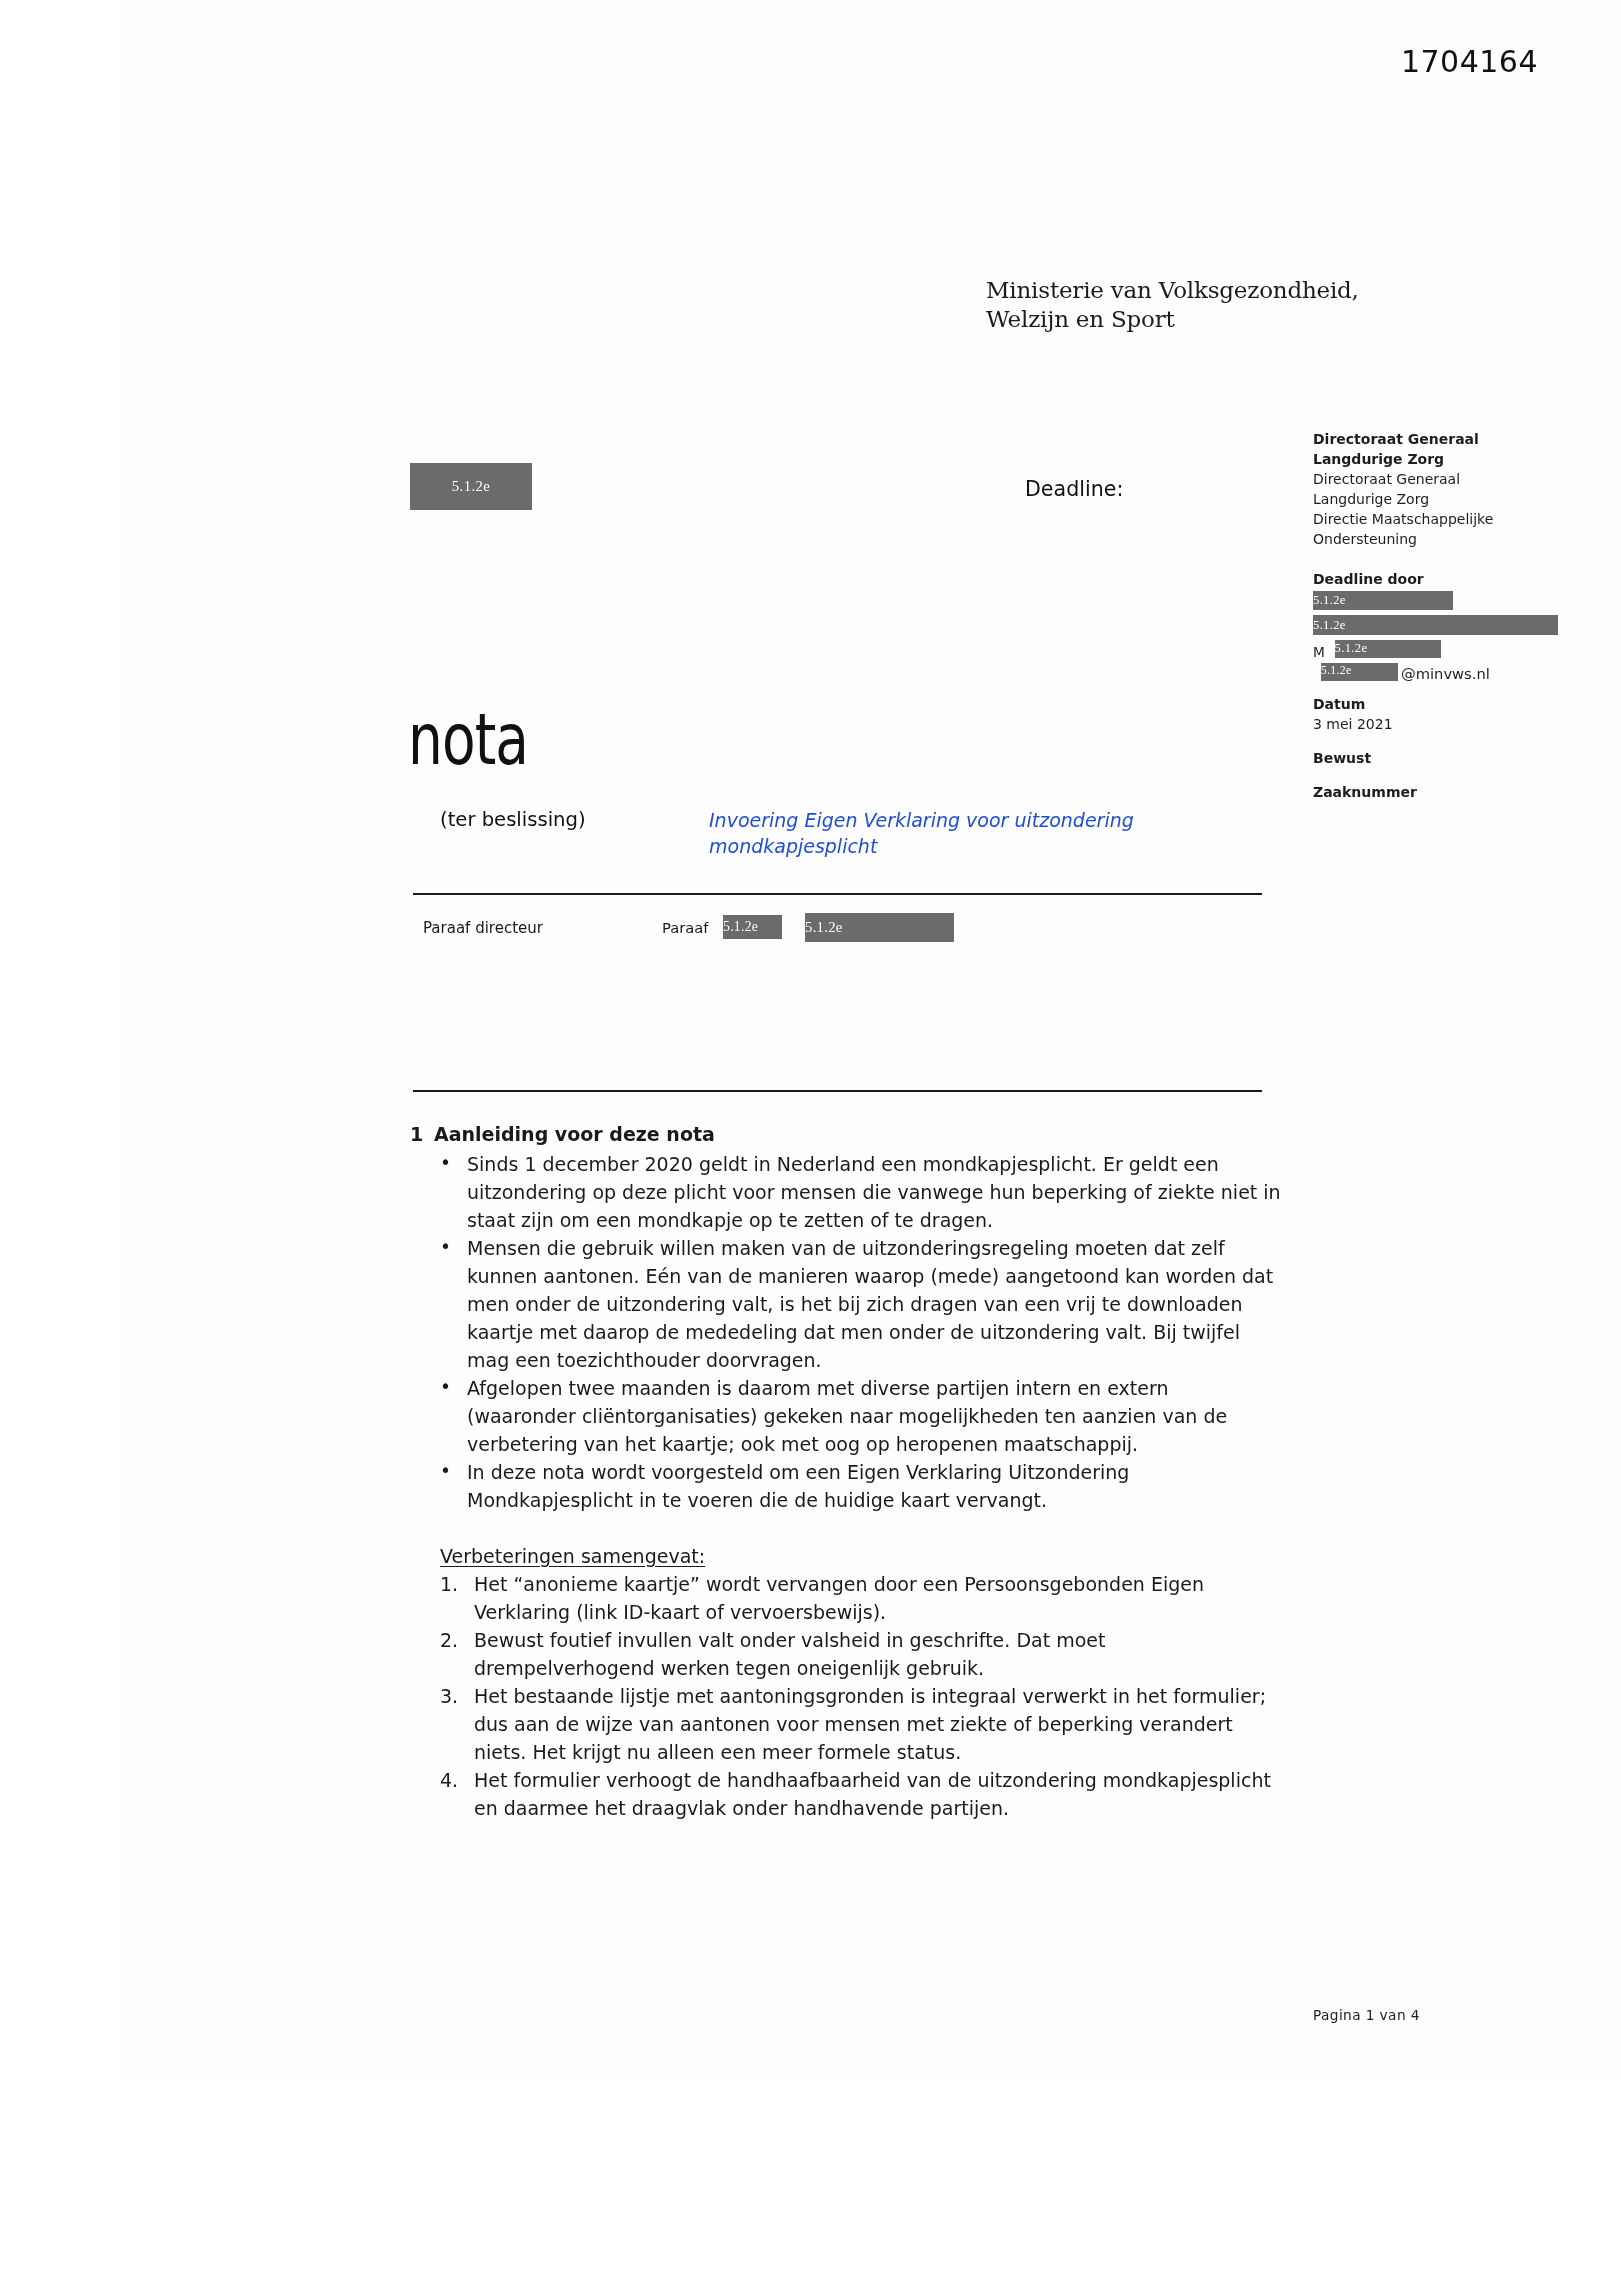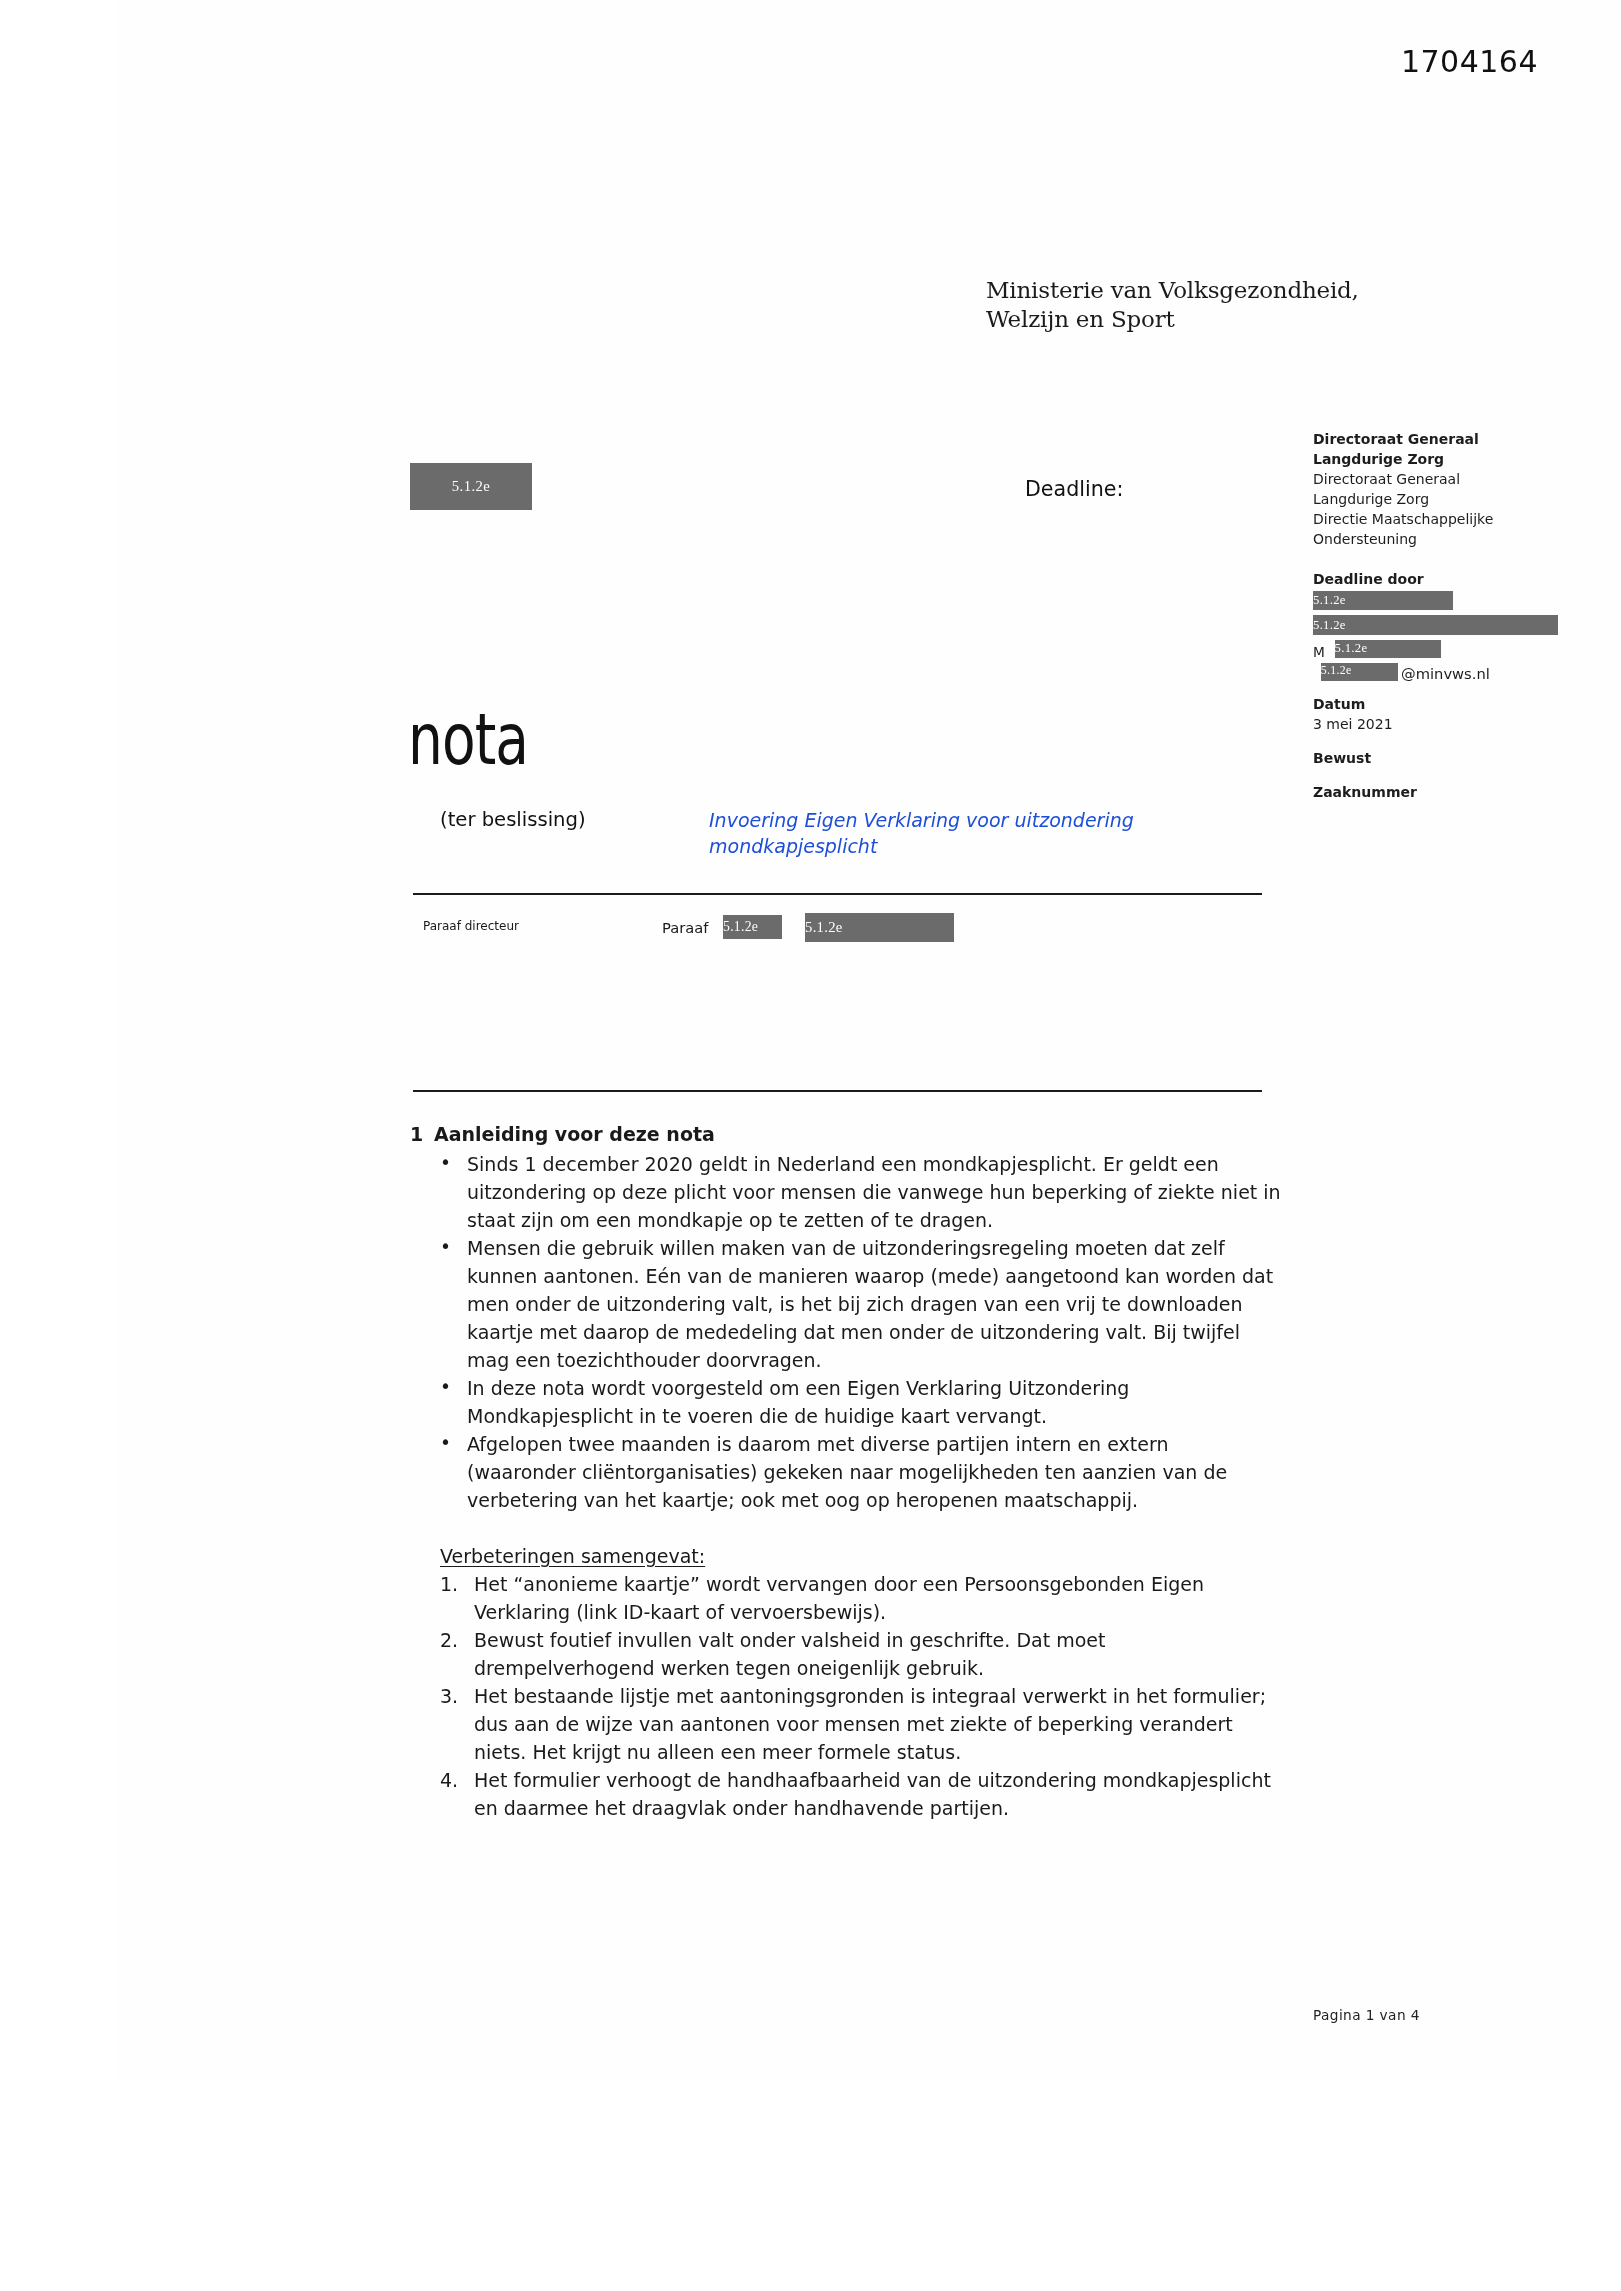--- a/index.html
+++ b/index.html
@@ -157,21 +157,21 @@
     left: 297px;
     width: 849px;
     height: 2px;
     background: #1b1b1b;
   }
   #rule-1 { top: 893px; }
   #rule-2 { top: 1090px; }
 
   
   #paraaf-row { position: absolute; left: 307px; top: 913px; width: 843px; height: 35px; }
-  #paraaf-dir  { position: absolute; left: 0px;   top: 5.9px;  font-size: 12px; color:#1a1a1a; }
+  #paraaf-dir  { position: absolute; left: 0px;   top: 5.9px;  font-size: 15px; color:#1a1a1a; }
   #paraaf-2-lb { position: absolute; left: 239px; top: 5.9px;  font-size: 14.7px; color:#1a1a1a; }
   #paraaf-2-rd { position: absolute; left: 300px; top: 2px;  width: 59px; height: 23.5px; padding-top: 4.9px; font-size: 13.7px; }
   #paraaf-3-rd { position: absolute; left: 382px; top: 0px;  width: 149px; height: 29px; padding-top: 6.9px; font-size: 14.7px; }
 
   
   #body-content {
     position: absolute;
     left: 294px;
     top: 1120px;
     width: 872px;
@@ -303,22 +303,22 @@
 
   <div id="body-content">
     <div id="section-heading">
       <span class="num">1</span>
       <span>Aanleiding voor deze nota</span>
     </div>
 
     <ul class="bullets">
       <li>Sinds 1 december 2020 geldt in Nederland een mondkapjesplicht. Er geldt een uitzondering op deze plicht voor mensen die vanwege hun beperking of ziekte niet in staat zijn om een mondkapje op te zetten of te dragen.</li>
       <li>Mensen die gebruik willen maken van de uitzonderingsregeling moeten dat zelf kunnen aantonen. Eén van de manieren waarop (mede) aangetoond kan worden dat men onder de uitzondering valt, is het bij zich dragen van een vrij te downloaden kaartje met daarop de mededeling dat men onder de uitzondering valt. Bij twijfel mag een toezichthouder doorvragen.</li>
+      <li>Afgelopen twee maanden is daarom met diverse partijen intern en extern (waaronder cliëntorganisaties) gekeken naar mogelijkheden ten aanzien van de verbetering van het kaartje; ook met oog op heropenen maatschappij.</li>
       <li>In deze nota wordt voorgesteld om een Eigen Verklaring Uitzondering Mondkapjesplicht in te voeren die de huidige kaart vervangt.</li>
-      <li>Afgelopen twee maanden is daarom met diverse partijen intern en extern (waaronder cliëntorganisaties) gekeken naar mogelijkheden ten aanzien van de verbetering van het kaartje; ook met oog op heropenen maatschappij.</li>
     </ul>
 
     <div id="summary-head">Verbeteringen samengevat:</div>
 
     <ol class="numbered">
       <li>Het “anonieme kaartje” wordt vervangen door een Persoonsgebonden Eigen Verklaring (link ID-kaart of vervoersbewijs).</li>
       <li>Bewust foutief invullen valt onder valsheid in geschrifte. Dat moet drempelverhogend werken tegen oneigenlijk gebruik.</li>
       <li>Het bestaande lijstje met aantoningsgronden is integraal verwerkt in het formulier; dus aan de wijze van aantonen voor mensen met ziekte of beperking verandert niets. Het krijgt nu alleen een meer formele status.</li>
       <li>Het formulier verhoogt de handhaafbaarheid van de uitzondering mondkapjesplicht en daarmee het draagvlak onder handhavende partijen.</li>
     </ol>

